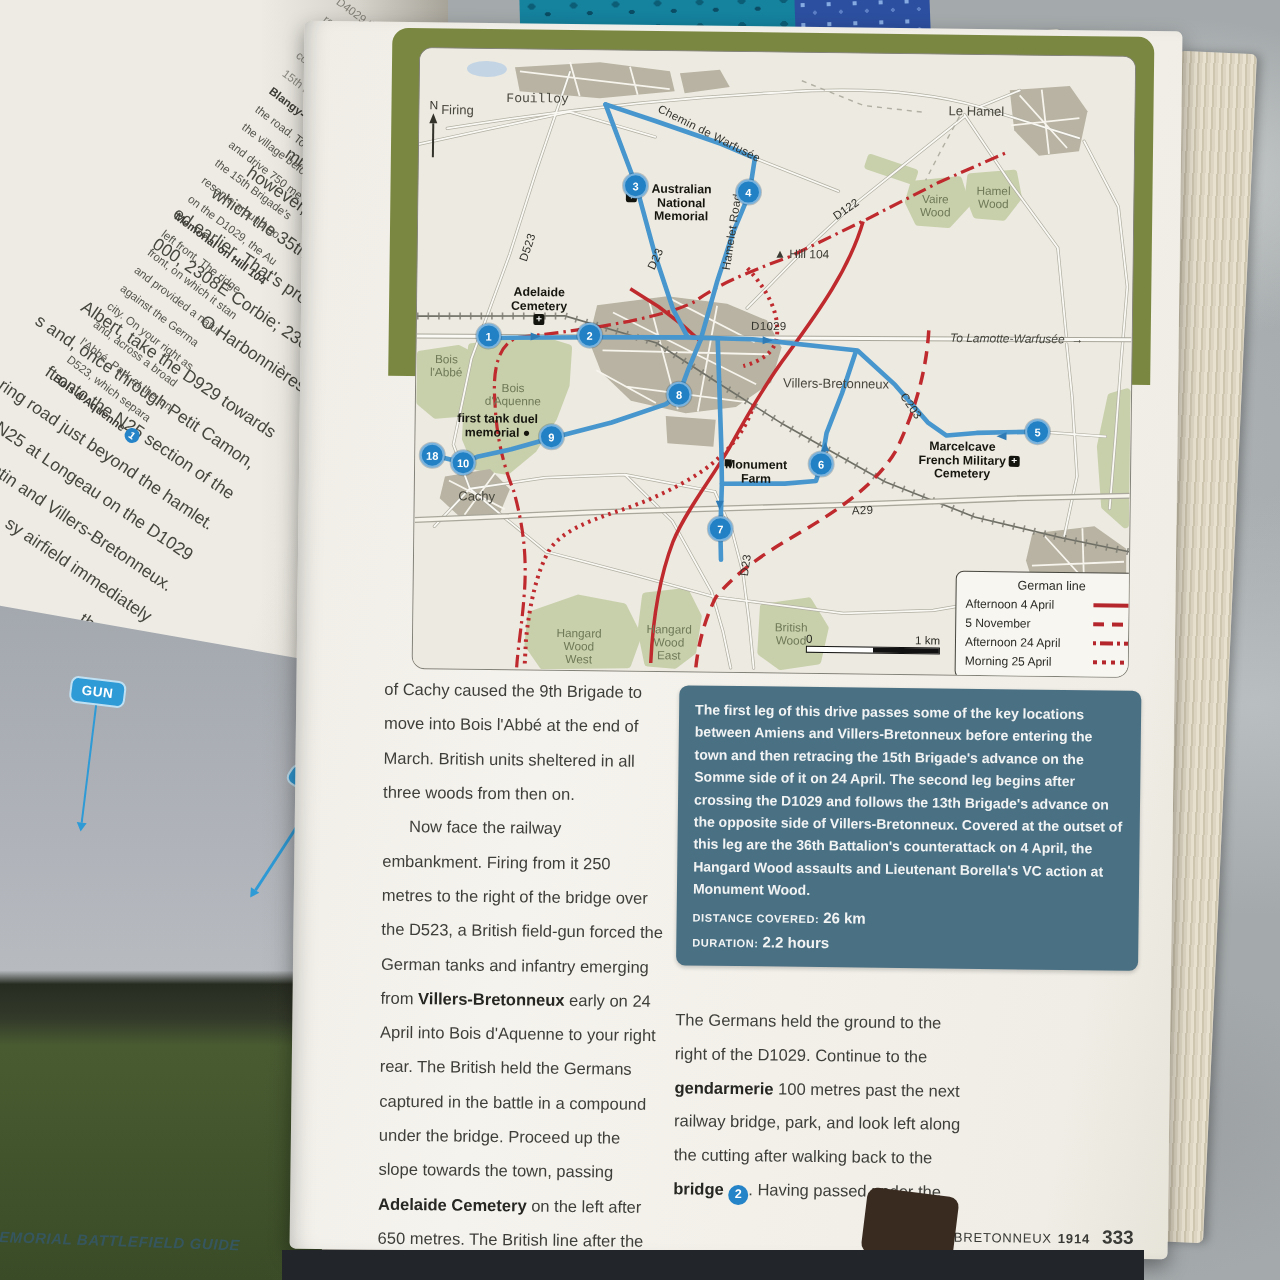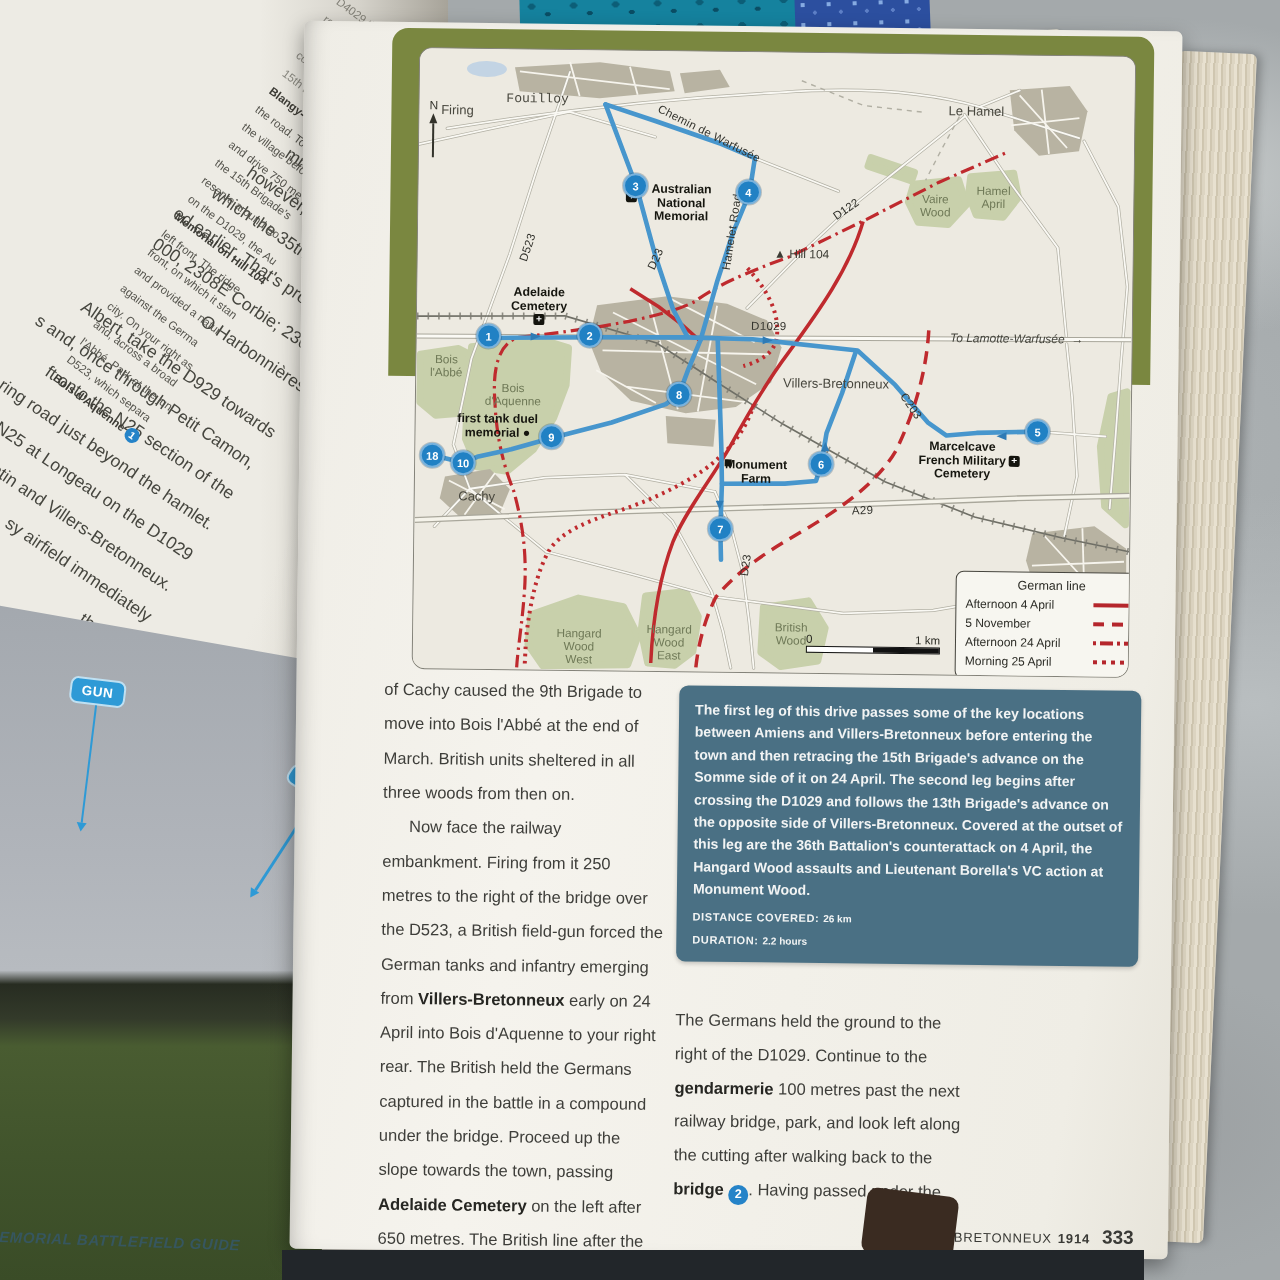--- a/index.html
+++ b/index.html
@@ -111,21 +111,21 @@
   .col-left{position:absolute;left:88px;top:650px;width:282px;font-size:16.5px;line-height:2.08;color:#3e3e3a;}
   .col-left p{margin:0;}
   .col-left p.indent{text-indent:1.6em;}
   .col-left b,.col-right b{color:#262622;}
   .infobox{position:absolute;left:383px;top:660px;width:430px;background:#4a7084;border-radius:9px;
     padding:13px 16px 12px;color:#f2f4f4;font-weight:bold;font-size:14px;line-height:1.6;
     box-shadow:0 2px 4px rgba(0,0,0,.2);}
   .infobox p{margin:0 0 4px;}
   .stat{margin-top:1px;}
   .stat .sl{font-size:11px;letter-spacing:.6px;text-transform:uppercase;}
-  .stat .sv{font-size:10px;}
+  .stat .sv{font-size:15px;}
   .col-right{position:absolute;left:383px;top:978px;width:300px;font-size:16.5px;line-height:2.05;color:#3e3e3a;}
   .col-right p{margin:0;}
   .badge2{display:inline-flex;width:20px;height:20px;border-radius:50%;background:#2583c8;color:#fff;
     font-size:12.5px;font-weight:bold;align-items:center;justify-content:center;vertical-align:-3px;}
   .footer-right{position:absolute;right:34px;top:1196px;color:#3a3a36;font-size:13px;letter-spacing:.8px;}
   .footer-right .yr{font-weight:bold;margin-left:6px;}
   .footer-right .pg{font-weight:bold;font-size:19px;margin-left:12px;letter-spacing:0;}
 </style>
 </head>
 <body>
@@ -336,21 +336,21 @@
           <div class="mlabel road" data-interactable="false" style="position: absolute; left: 332px; top: 513px; transform: translate(-50%, -50%) rotate(-82deg);">D23</div>
           <div class="mlabel dir" data-interactable="false" style="position: absolute; left: 600px; top: 284px; transform: translate(-50%, -50%);">To Lamotte-Warfusée  →</div>
           <div class="mlabel hill" data-interactable="false" style="position: absolute; left: 384px; top: 202px; transform: translate(-50%, -50%);">▲ Hill 104</div>
           <div class="mlabel wood" data-interactable="false" style="position: absolute; left: 30px; top: 318px; transform: translate(-50%, -50%);">Bois
 l'Abbé</div>
           <div class="mlabel wood" data-interactable="false" style="position: absolute; left: 97px; top: 346px; transform: translate(-50%, -50%);">Bois
 d'Aquenne</div>
           <div class="mlabel wood" data-interactable="false" style="position: absolute; left: 517px; top: 152px; transform: translate(-50%, -50%);">Vaire
 Wood</div>
           <div class="mlabel wood" data-interactable="false" style="position: absolute; left: 575px; top: 143px; transform: translate(-50%, -50%);">Hamel
-April</div>
+Wood</div>
           <div class="mlabel wood" data-interactable="false" style="position: absolute; left: 166px; top: 597px; transform: translate(-50%, -50%);">Hangard
 Wood
 West</div>
           <div class="mlabel wood" data-interactable="false" style="position: absolute; left: 256px; top: 592px; transform: translate(-50%, -50%);">Hangard
 Wood
 East</div>
           <div class="mlabel wood" data-interactable="false" style="position: absolute; left: 378px; top: 582px; transform: translate(-50%, -50%);">British
 Wood</div>
           <div class="mlabel poi" data-interactable="false" style="position: absolute; left: 263px; top: 152px; transform: translate(-50%, -50%);">Australian
 National

